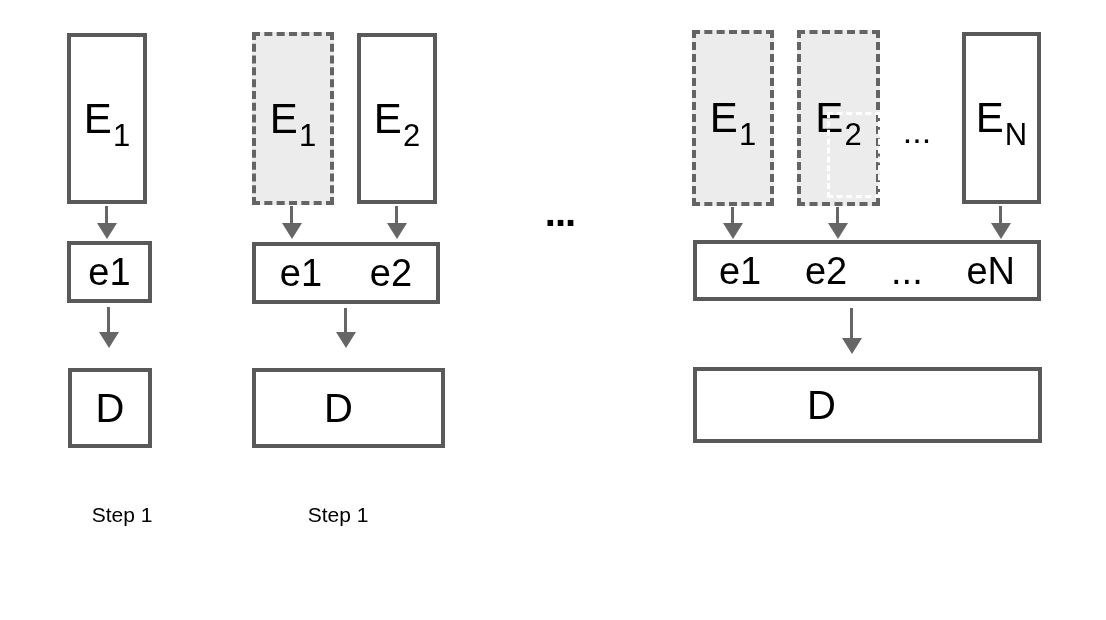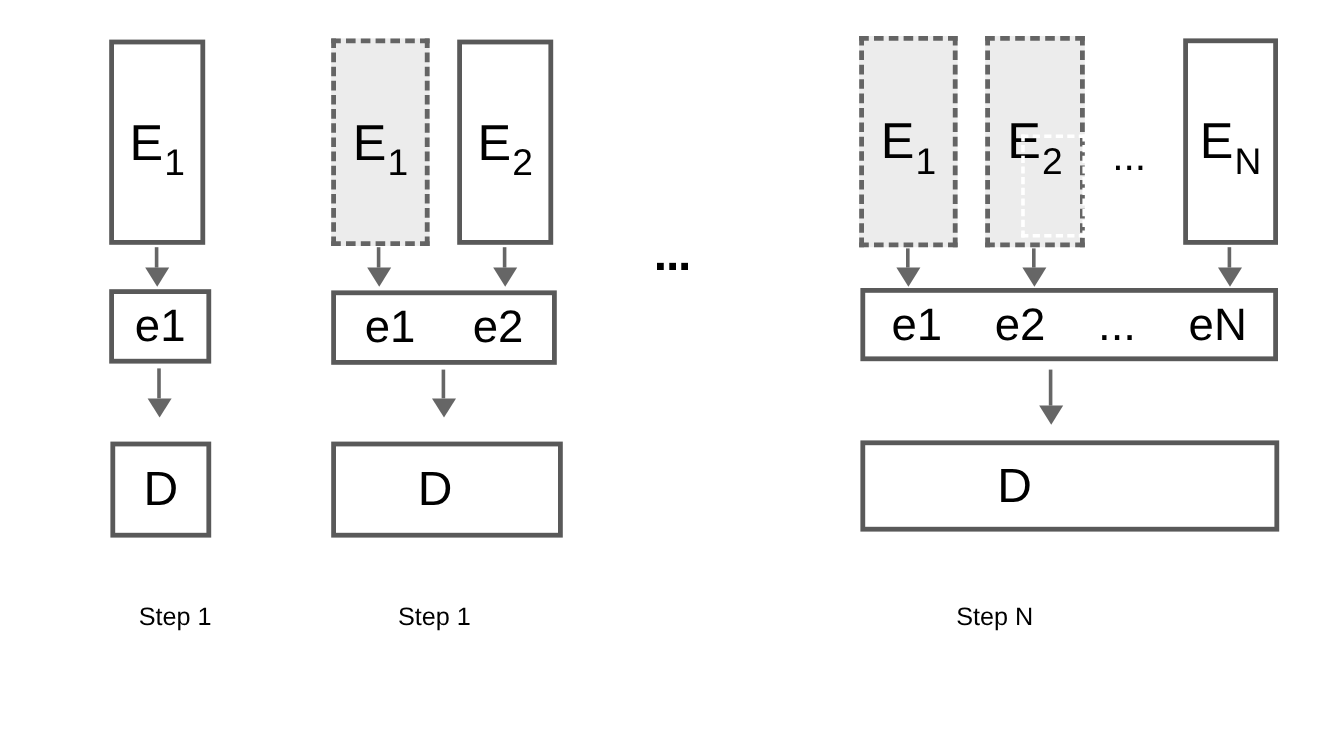--- a/index.html
+++ b/index.html
@@ -9,21 +9,21 @@
   }
   .canvas {
     position: relative;
     width: 1106px;
     height: 620px;
     background: #ffffff;
     font-family: "Liberation Sans", sans-serif;
     color: #000000;
     overflow: hidden;
   }
-  .layer { position: absolute; inset: 0; margin-left: 24px; }
+  .layer { position: absolute; inset: 0; }
 
   
   .box {
     position: absolute;
     box-sizing: border-box;
     background: #ffffff;
     border: 4px solid #595959;
     display: flex;
     align-items: center;
     justify-content: center;
@@ -206,16 +206,15 @@
     <div class="box tokens" id="g3-tok">
       <span>e1</span>
       <span>e2</span>
       <span>...</span>
       <span>eN</span>
     </div>
     <div class="arrow" id="g3-a4"></div>
     <div class="box" id="g3-dec">
       <span class="dec-label shift-left-lg">D</span>
     </div>
-    <div class="step-label" id="g3-step">Step N</div>
   </div>
 
 </div>
 
 </body></html>

